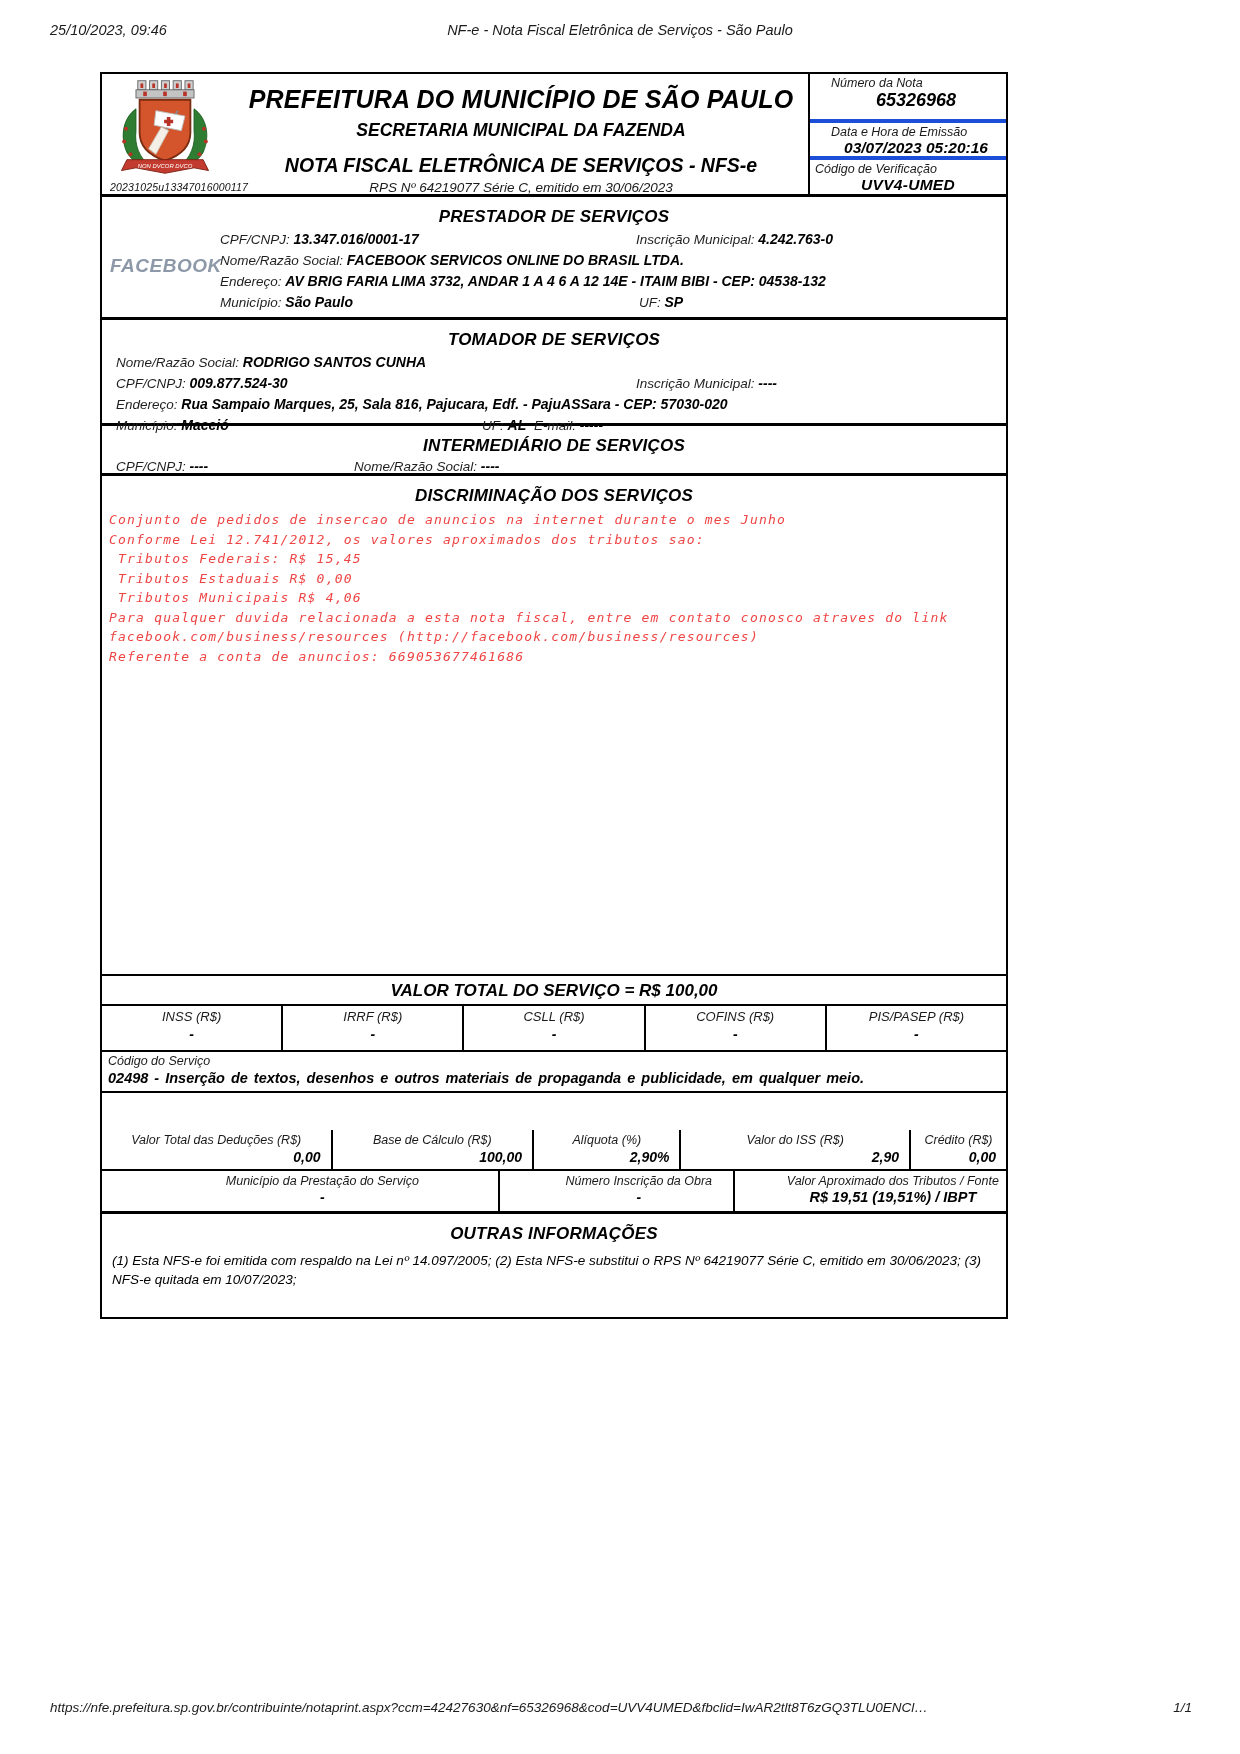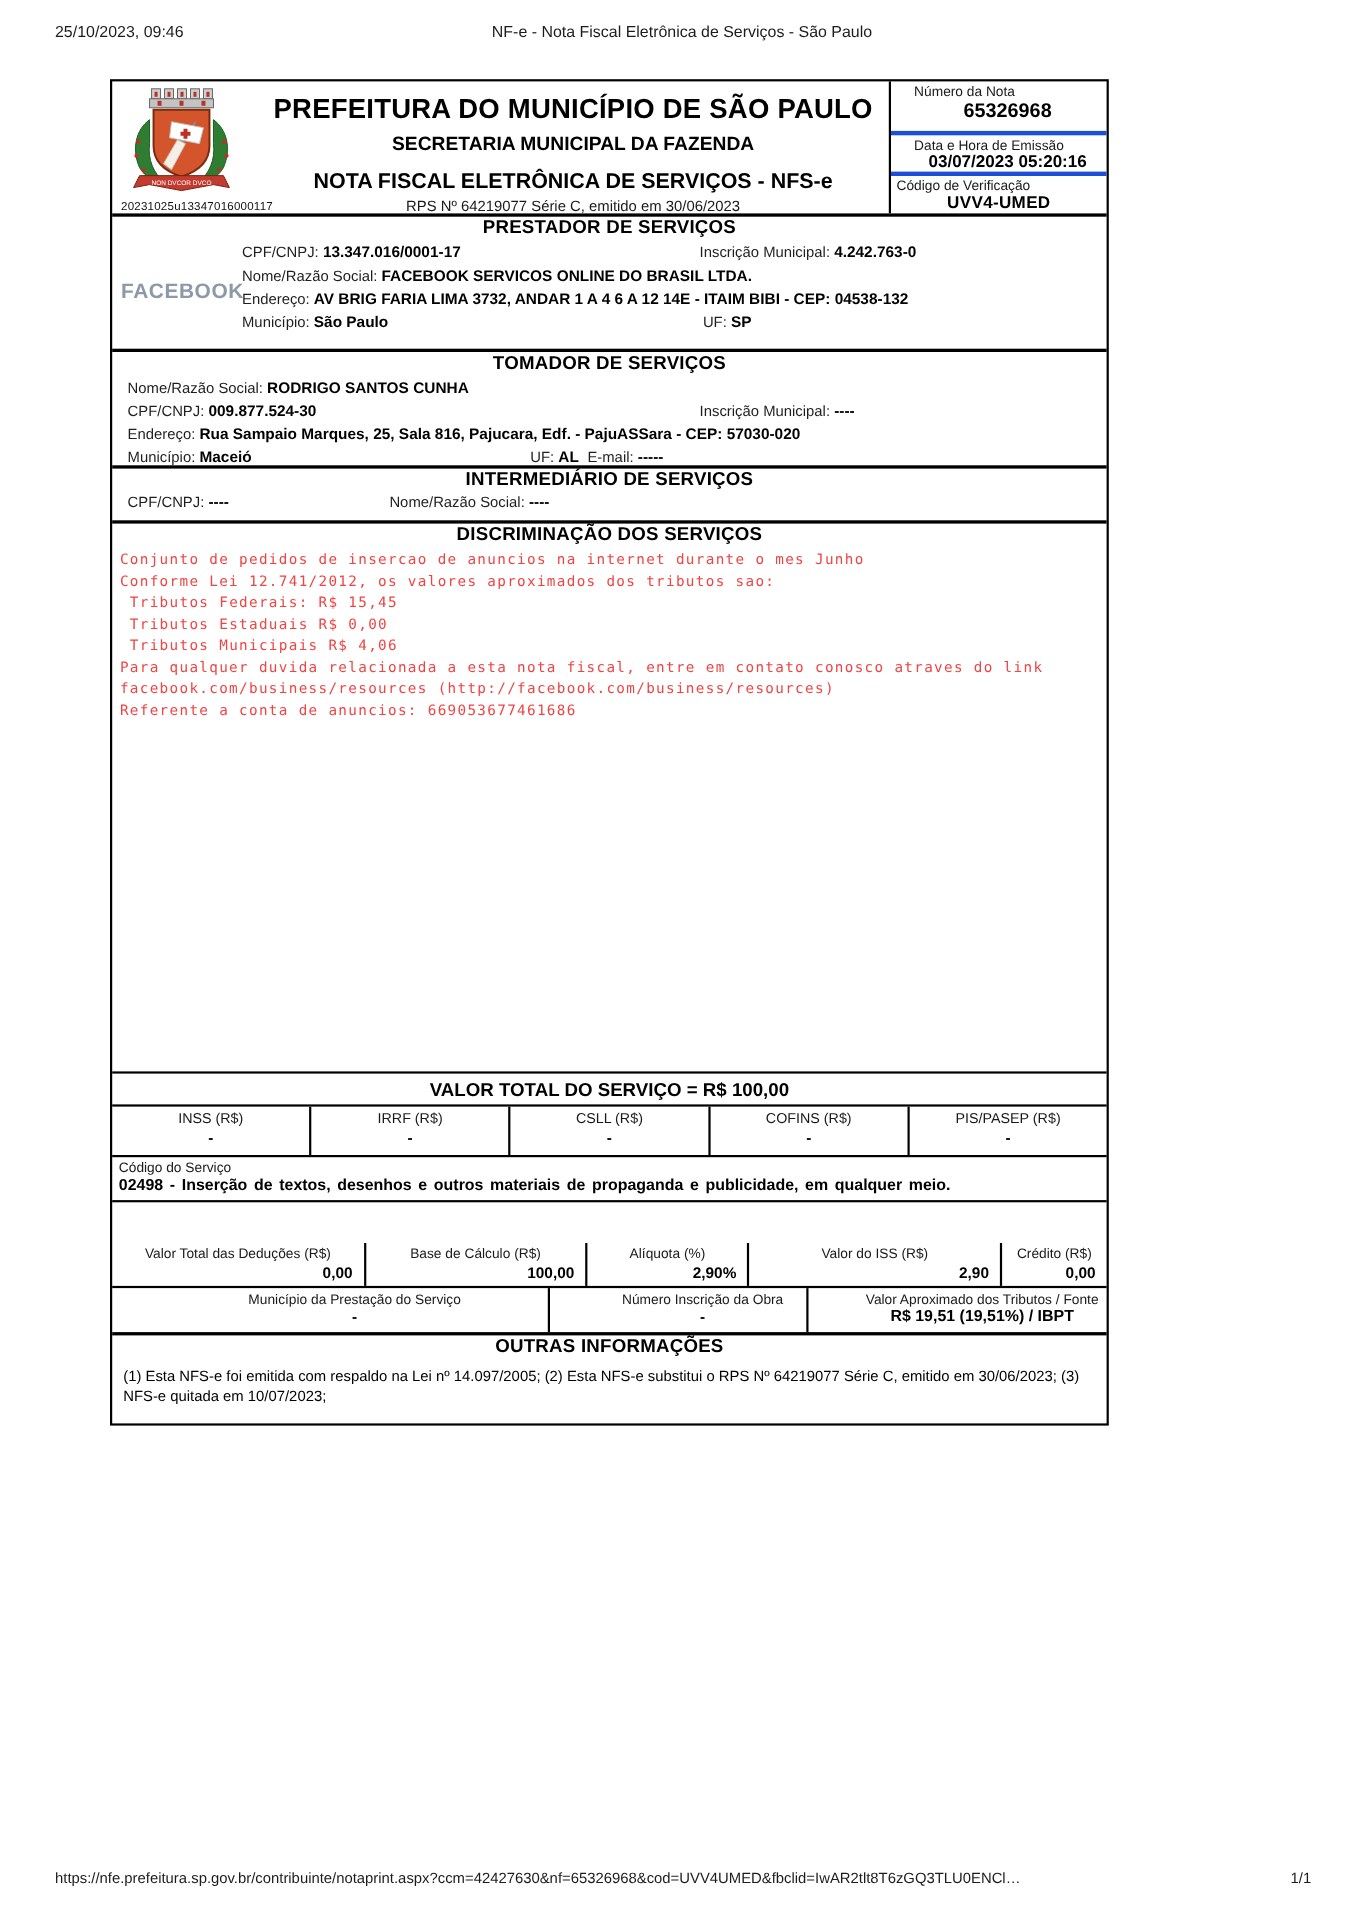--- a/index.html
+++ b/index.html
@@ -1,32 +1,32 @@
 <!DOCTYPE html>
 <html><head>
 <meta charset="utf-8">
 <style>
   * { margin:0; padding:0; box-sizing:border-box; }
   html,body { background:#fff; }
   .page {
     position:relative; width:1240px; height:1754px; background:#fff;
-    font-family:"Liberation Sans", sans-serif; color:#000; overflow:hidden;
+    font-family:"Liberation Sans", sans-serif; color:#000; overflow:hidden;font-style:italic;
   }
   
   .print-hdr { position:absolute; top:22px; left:50px; right:50px; height:20px; font-size:14.5px; color:#1c1c1c; }
   .print-hdr .ptitle { position:absolute; left:0; right:0; text-align:center; }
   .print-ftr { position:absolute; top:1700px; left:50px; right:48px; font-size:13.5px; color:#1c1c1c; }
   .print-ftr .purl { float:left; max-width:1060px; white-space:nowrap; overflow:hidden; }
   .print-ftr .ppage { float:right; }
 
   
   .doc { position:absolute; left:100px; top:72px; width:908px; border:2px solid #000; background:#fff; }
   .sec { border-bottom:3px solid #000; position:relative; }
   .sec:last-child { border-bottom:none; }
-  .sec-title { text-align:center; font-weight:bold; font-size:17px; padding-top:0; letter-spacing:.2px; }
+  .sec-title { text-align:center; font-weight:bold; font-size:17px; padding-top:10px; letter-spacing:.2px; }
 
   
   .sec-header { height:123px; display:flex; }
   .coat-col { width:132px; padding:4px 0 0 8px; }
   .coat-caption { font-size:10.5px; letter-spacing:.2px; margin-top:1px; color:#111; }
   .head-center { flex:1; text-align:center; padding-top:11px; }
   .t-prefeitura { font-size:25px; font-weight:bold; letter-spacing:.2px; }
   .t-secretaria { font-size:17.5px; font-weight:bold; margin-top:6px; }
   .t-nfse { font-size:19.5px; font-weight:bold; margin-top:13px; }
   .t-rps { font-size:13.5px; margin-top:3px; color:#1a1a1a; }
@@ -95,21 +95,21 @@
   
   .sec-obra { height:43px; display:flex; border-bottom:3px solid #000; }
   .obra-col { border-right:2px solid #000; text-align:center;padding-left:45px; }
   .obra-col:last-child { border-right:none; }
   .obra-h { font-size:12.5px; color:#1a1a1a; padding-top:3px; }
   .obra-v { font-weight:bold; font-size:14px; padding-top:1px; }
   .obra-c1 { width:44%; } .obra-c2 { width:26%; } .obra-c3 { width:30%;border-radius:15px; }
   .obra-c3 .obra-v { font-size:14.5px; }
 
   
-  .sec-outras { height:80px; }
+  .sec-outras { height:103px; }
   .outras-text { font-size:13.5px; line-height:19px; padding:7px 10px 0 10px; white-space:pre-wrap; color:#000; }
 </style>
 </head>
 <body>
 
 <div class="page">
 
   <div class="print-hdr">
     <span>25/10/2023, 09:46</span>
     <span class="ptitle">NF-e - Nota Fiscal Eletrônica de Serviços - São Paulo</span>

